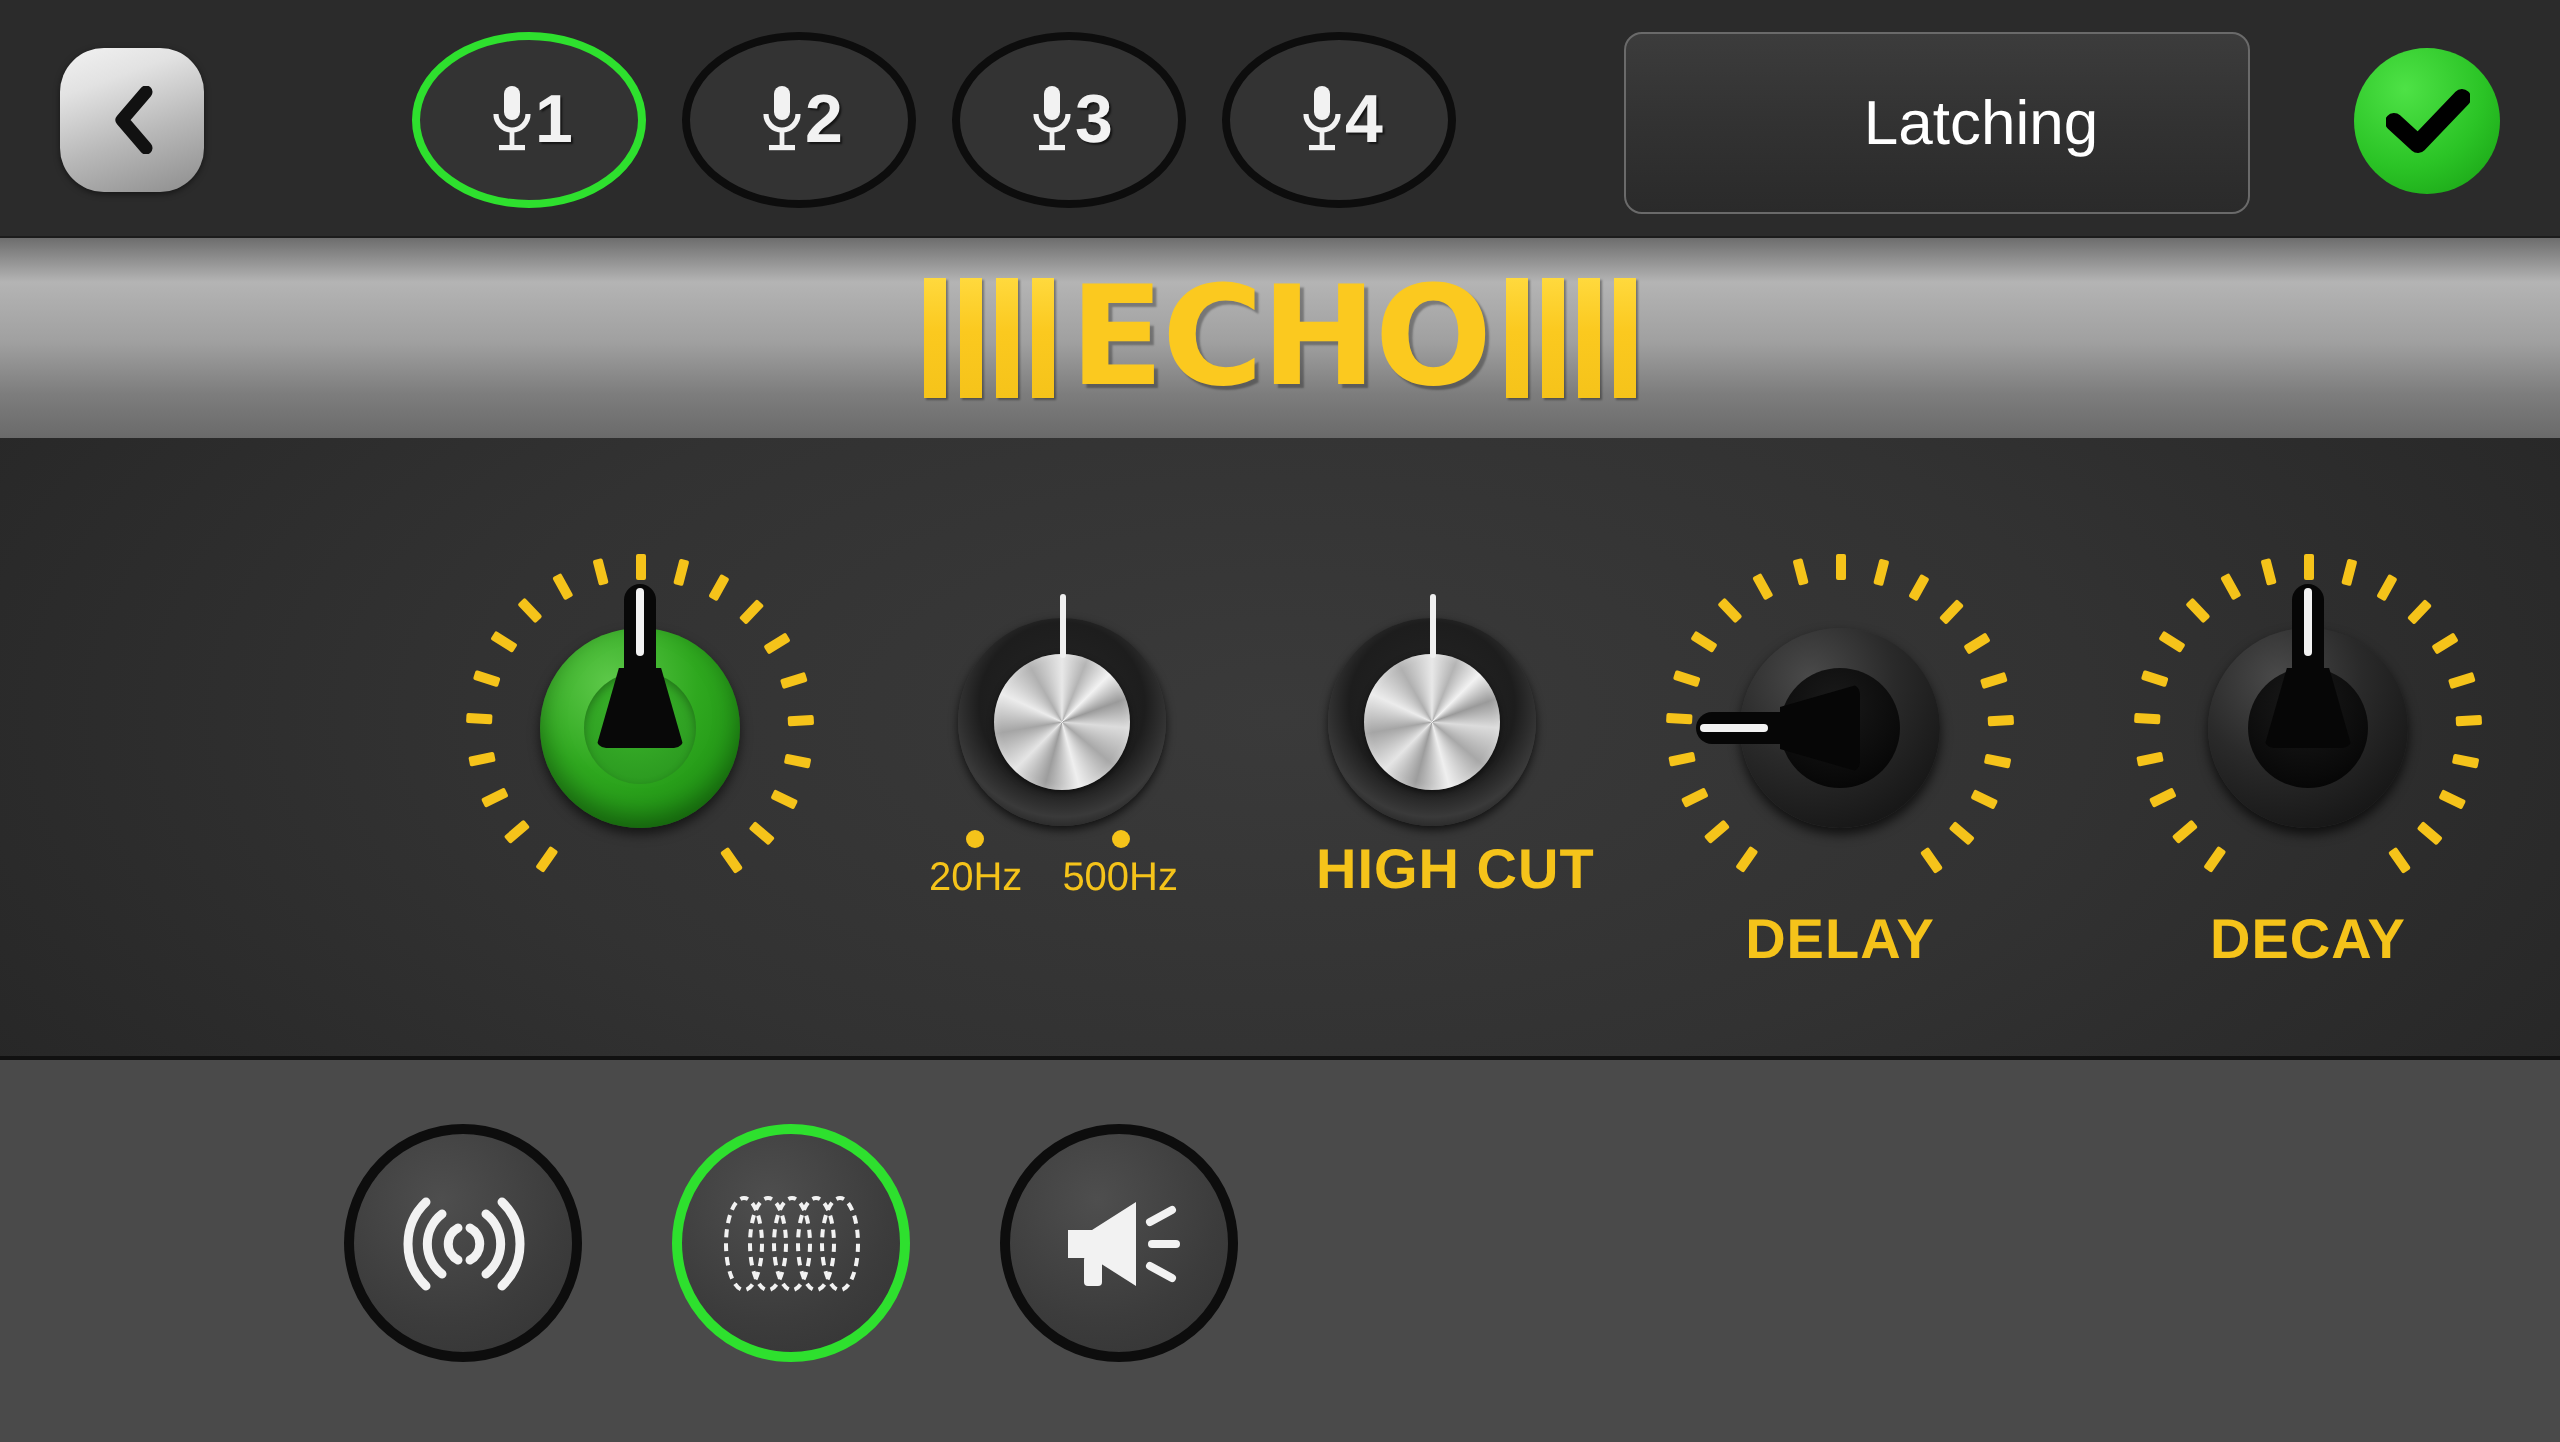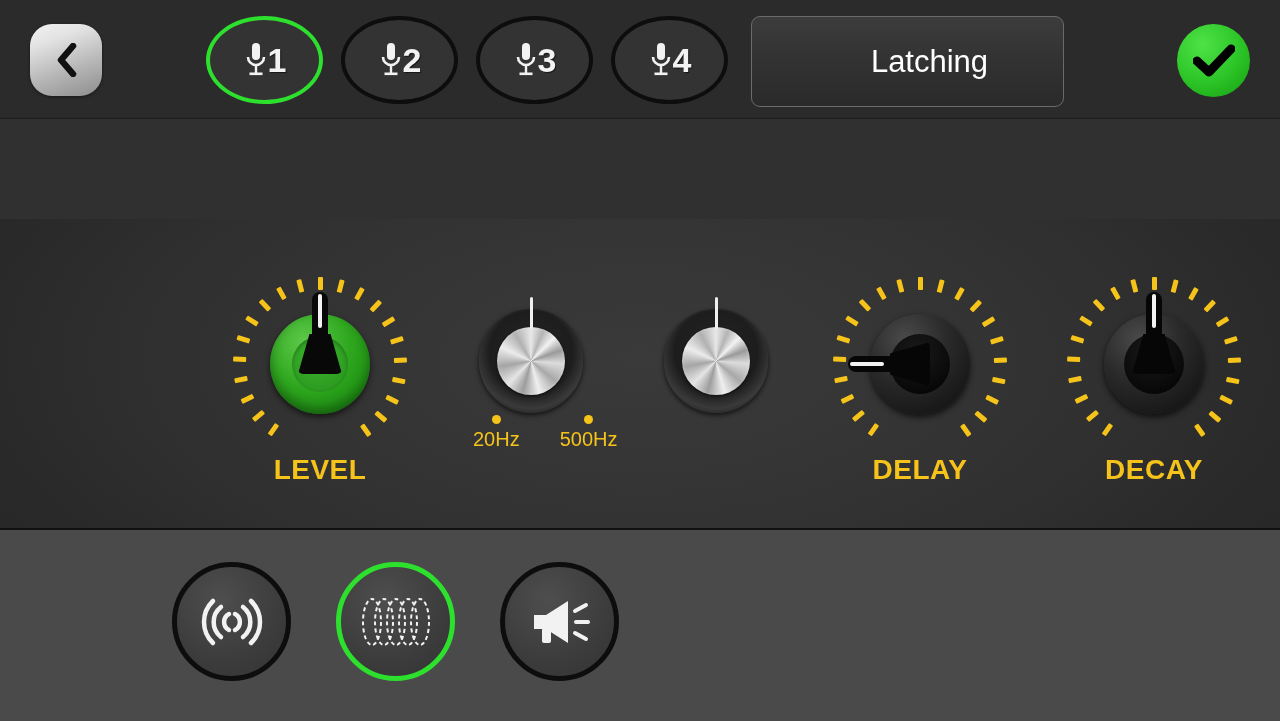--- a/index.html
+++ b/index.html
@@ -34,21 +34,21 @@
     background: #333; border: 4px solid #0d0d0d;
     display: flex; align-items: center; justify-content: center;
     color: #f2f2f2;
   }
   .mic.active { border-color: #2ee02e; }
   .mic .glyph { display: flex; align-items: center; gap: 1px; }
   .mic .num { font-size: 34px; font-weight: bold; letter-spacing: -1px;
     text-shadow: 1px 1px 1px rgba(0,0,0,.6); }
 
   .latching {
-    position: absolute; left: 751px; top: 16px; width: 313px; height: 91px;
+    position: absolute; left: 812px; top: 16px; width: 313px; height: 91px;
     border-radius: 9px;
     background: linear-gradient(180deg, #3c3c3c 0%, #323232 50%, #2a2a2a 100%);
     border: 1px solid #6a6a6a;
     color: #fff; font-size: 31px;
     display: flex; align-items: center; justify-content: center; padding-left: 44px;
   }
   .confirm {
     position: absolute; left: 1177px; top: 24px; width: 73px; height: 73px;
     border-radius: 50%;
     background: radial-gradient(circle at 35% 28%, #4ee246 0%, #2bc426 55%, #169c12 100%);
@@ -185,21 +185,21 @@
         #e8e8e8 0deg, #b4b4b4 22deg, #f2f2f2 45deg, #9a9a9a 70deg,
         #dcdcdc 95deg, #a8a8a8 130deg, #efefef 165deg, #9d9d9d 195deg,
         #e5e5e5 225deg, #a5a5a5 260deg, #ececec 295deg, #b0b0b0 330deg, #e8e8e8 360deg);
     box-shadow: 0 1px 3px rgba(0,0,0,.55), inset 0 0 4px rgba(255,255,255,.25);
   }
   .chrome-line {
     position:absolute; left:57px; top:0px; width:3px; height:32px;
     background:#f0f0f0; border-radius:2px;
   }
   .freqrow {
-    display:flex; justify-content:flex-start; gap:40px; margin-top:2px;
+    display:flex; justify-content:flex-end; gap:20px; margin-top:2px;
   }
   .freq { text-align:center; }
   .freq .dot {
     width:9px; height:9px; border-radius:50%; background:#f5c31a; margin:0 auto 4px;
   }
   .freq .txt { color:#f5c31a; font-size:20px; white-space:nowrap; }
 
   
   .bottom {
     position:absolute; left:0; top:530px; width:1280px; height:191px;
@@ -278,20 +278,37 @@
       <span>Latching</span>
     </div>
 
     <div class="confirm">
       <svg width="42" height="34" viewBox="0 0 42 34">
         <path d="M4 17 L16 28 L38 5" stroke="#000" stroke-width="9" fill="none" stroke-linecap="round" stroke-linejoin="round"></path>
       </svg>
     </div>
   </div>
 
+  <div class="banner">
+    <div class="banner-inner">
+      <span class="bars">
+        <i></i>
+          <i></i>
+          <i></i>
+          <i></i>
+      </span>
+      <span class="fx-title">ECHO</span>
+      <span class="bars">
+        <i></i>
+          <i></i>
+          <i></i>
+          <i></i>
+      </span>
+    </div>
+  </div>
 
   <div class="panel">
 
 
     <div class="ctrl" style="left:230px; top:55px; width:180px;">
       <div class="knobrig">
         <div class="ticks">
             <div class="tick" style="transform: rotate(-235deg) translateX(80px);"></div>
             <div class="tick" style="transform: rotate(-220.5deg) translateX(80px);"></div>
             <div class="tick" style="transform: rotate(-206deg) translateX(80px);"></div>
@@ -316,21 +333,20 @@
           </div>
         <div class="knob-green"></div>
         <div class="pointer ptr-green" style="transform: rotate(0deg);">
           <div class="ptr-shape">
               <div class="neck"></div>
               <div class="foot"></div>
             </div>
           <div class="ptr-line"></div>
         </div>
       </div>
-      <div class="ctrl-label">LEVEL</div>
     </div>
 
     <div class="ctrl" style="left:473px; top:78px; width:116px;">
       <div class="chromerig">
         <div class="chrome-outer"></div>
         <div class="chrome-in"></div>
         <div class="chrome-line"></div>
       </div>
       <div class="freqrow">
         <div class="freq">
@@ -343,20 +359,21 @@
         </div>
       </div>
     </div>
 
     <div class="ctrl" style="left:658px; top:78px; width:116px;">
       <div class="chromerig">
         <div class="chrome-outer"></div>
         <div class="chrome-in"></div>
         <div class="chrome-line"></div>
       </div>
+      <div class="ctrl-label" style="margin-top:6px;">HIGH CUT</div>
     </div>
 
     <div class="ctrl" style="left:830px; top:55px; width:180px;">
       <div class="knobrig">
         <div class="ticks">
             <div class="tick" style="transform: rotate(-235deg) translateX(80px);"></div>
             <div class="tick" style="transform: rotate(-220.5deg) translateX(80px);"></div>
             <div class="tick" style="transform: rotate(-206deg) translateX(80px);"></div>
             <div class="tick" style="transform: rotate(-191.5deg) translateX(80px);"></div>
             <div class="tick" style="transform: rotate(-177deg) translateX(80px);"></div>

